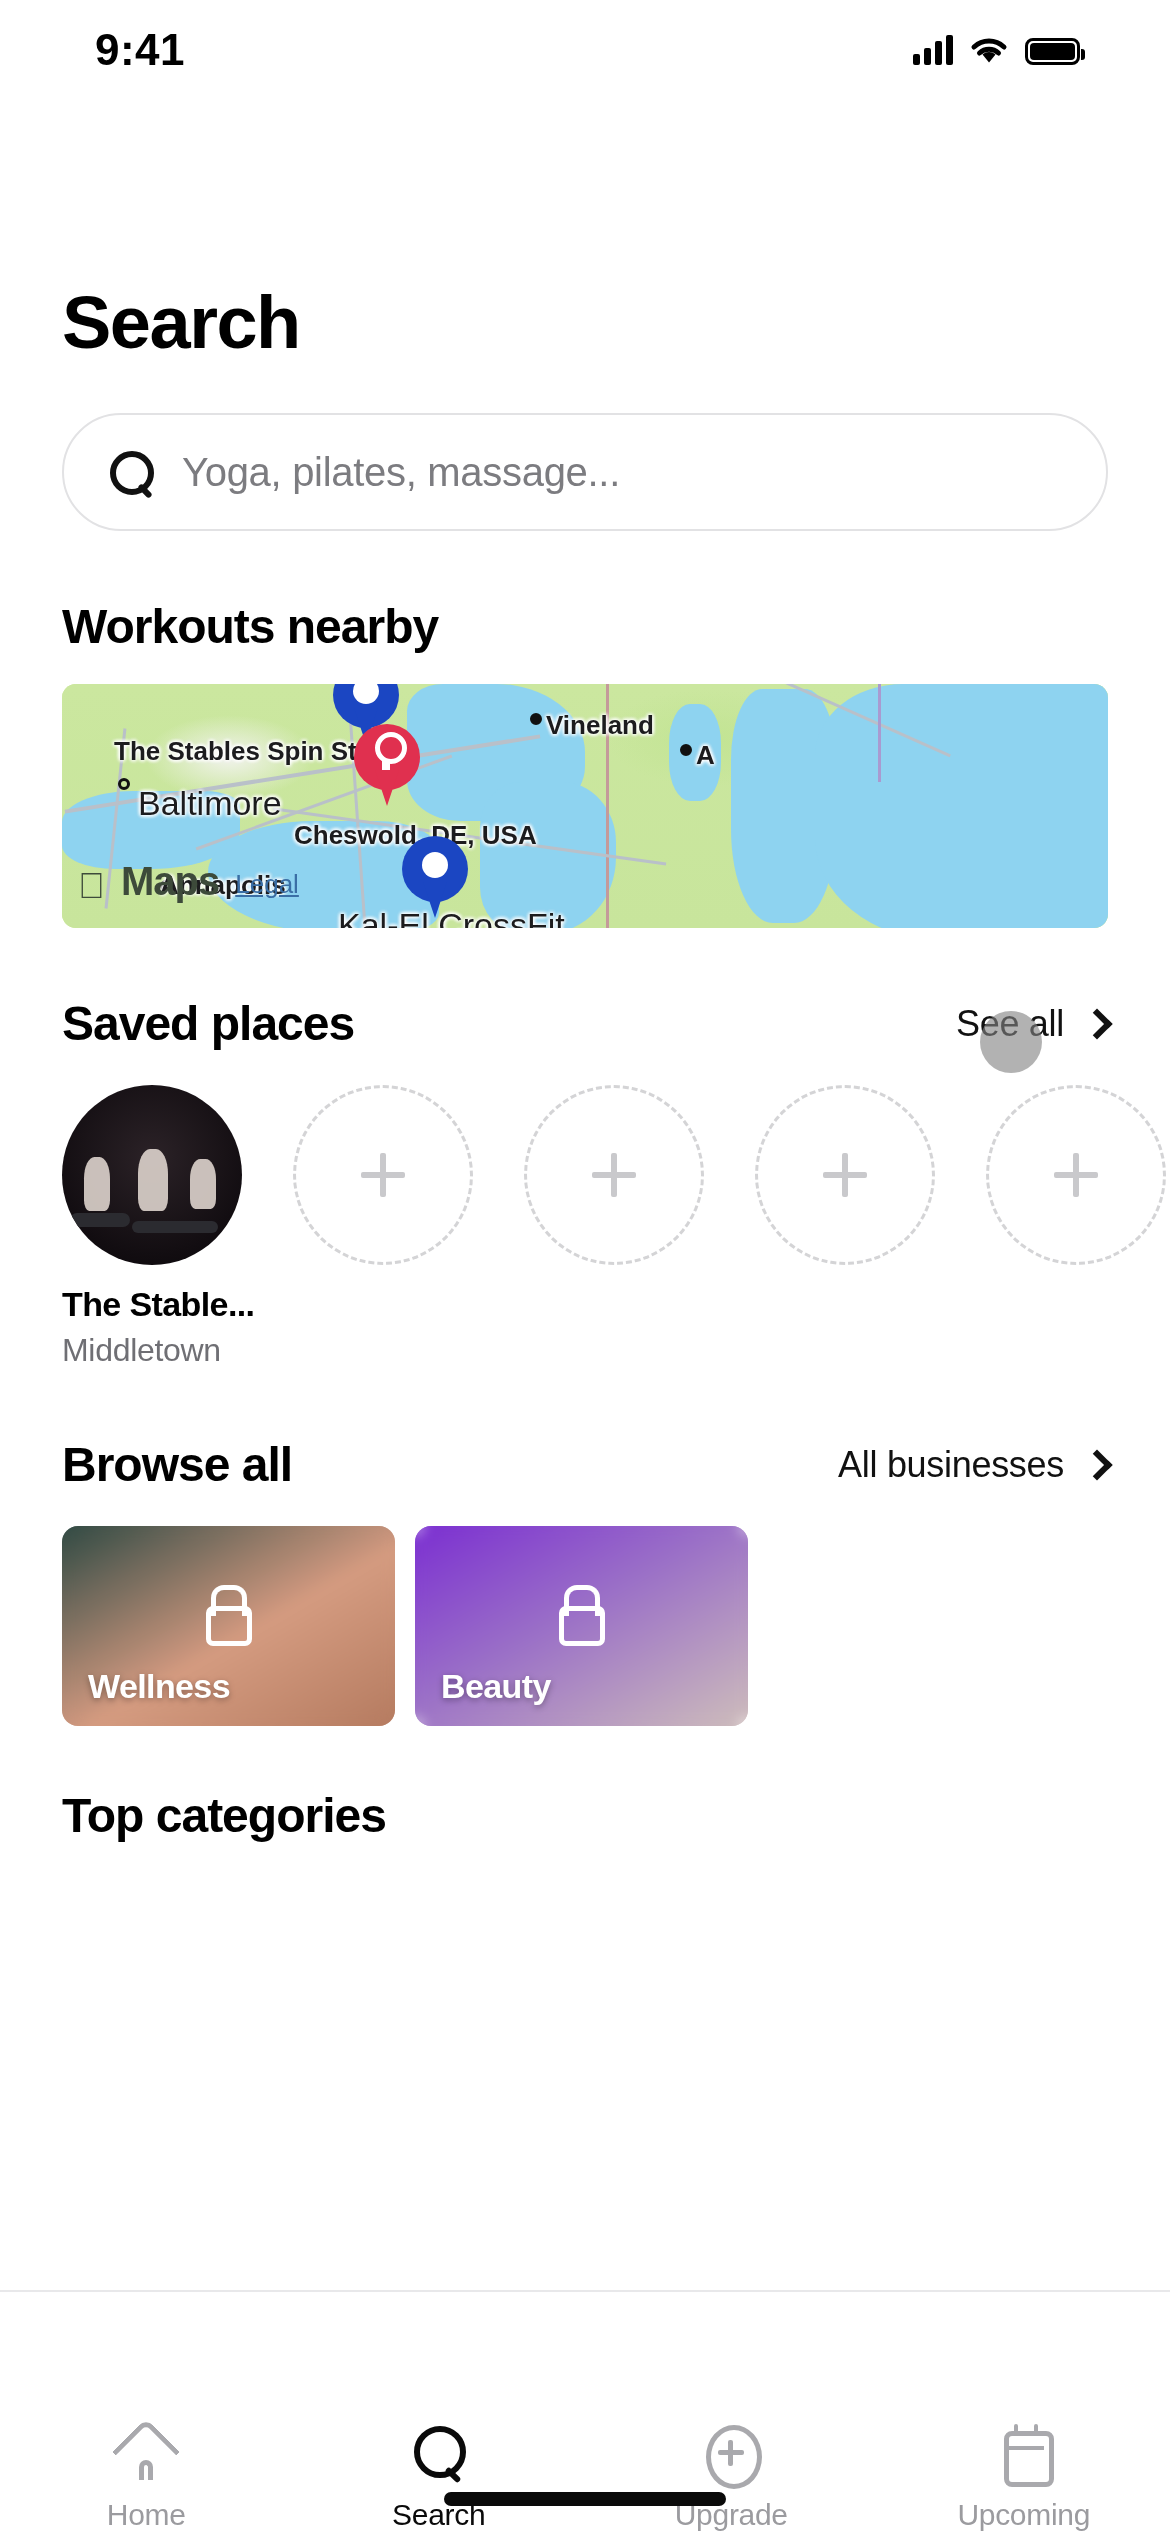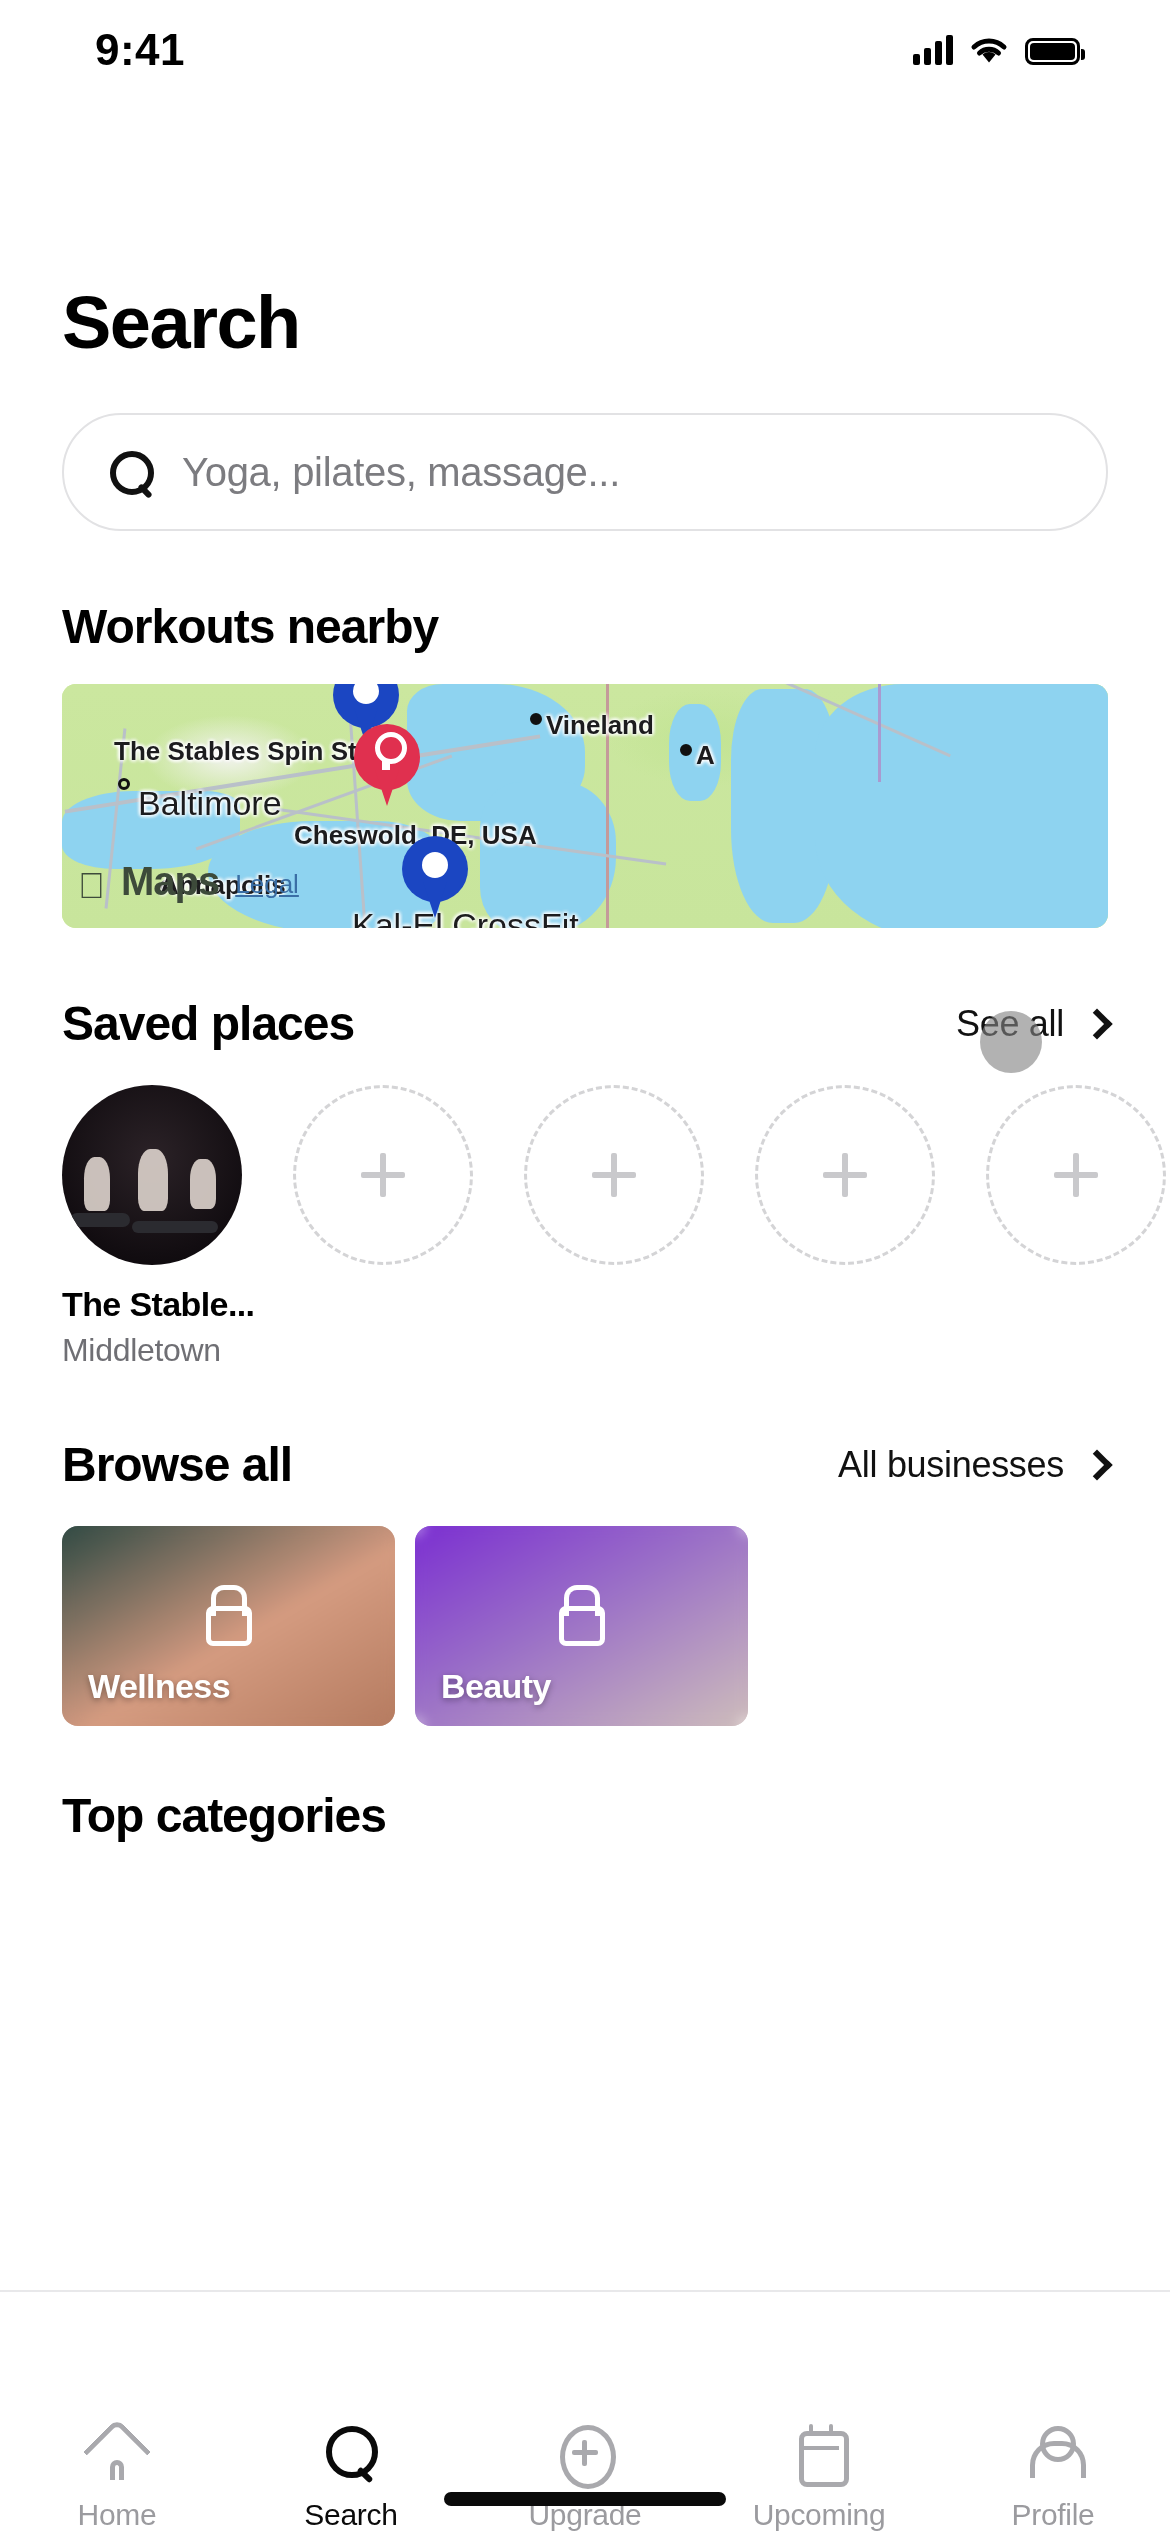--- a/index.html
+++ b/index.html
@@ -332,21 +332,21 @@
       <div class="mlabel" style="left:52px; top:52px;">The Stables Spin Studio</div>
       <div class="mdot" style="left:56px; top:94px;"></div>
       <div class="mlabel big" style="left:76px; top:100px;">Baltimore</div>
       <div class="mlabel" style="left:232px; top:136px;">Cheswold, DE, USA</div>
       <div class="mdot filled" style="left:468px; top:29px;"></div>
       <div class="mlabel" style="left:484px; top:26px;">Vineland</div>
       <div class="mdot filled" style="left:618px; top:60px;"></div>
       <div class="mlabel" style="left:634px; top:56px;">A</div>
       <div class="mdot filled" style="left:98px; top:196px;"></div>
       <div class="mlabel" style="left:98px; top:186px;">Annapolis</div>
-      <div class="mlabel big" style="left:290px; top:222px;">Kal-El CrossFit</div>
+      <div class="mlabel big" style="left:276px; top:222px;">Kal-El CrossFit</div>
 
       <div class="pin blue" style="left:271px; top:-22px;">
         <div class="head"></div>
           <div class="dot"></div>
       </div>
       <div class="pin red" style="left:292px; top:40px;">
         <div class="head"></div>
           <div class="needle"></div>
       </div>
       <div class="pin blue" style="left:340px; top:152px;">
@@ -441,18 +441,14 @@
     <span class="tab-label">Upgrade</span>
   </div>
   <div class="tab">
     <span class="tab-ico ico-cal">
         <span class="bar"></span>
         <span class="t1"></span>
         <span class="t2"></span>
       </span>
     <span class="tab-label">Upcoming</span>
   </div>
-  <div class="tab">
-    <span class="tab-ico ico-prof"></span>
-    <span class="tab-label">Profile</span>
-  </div>
   <div class="home-indicator"></div>
 </div>
 
 </body></html>

